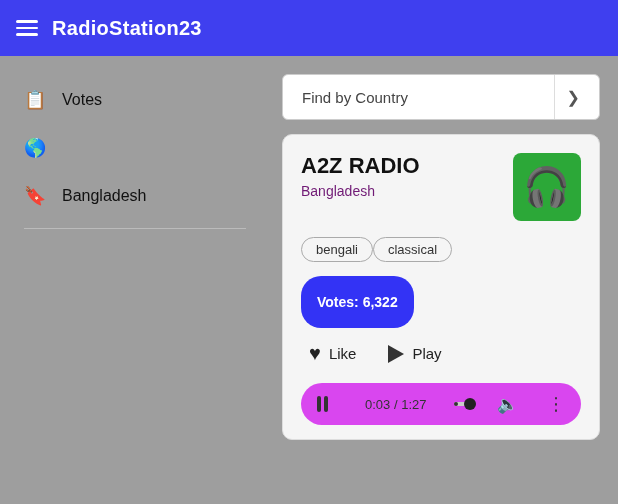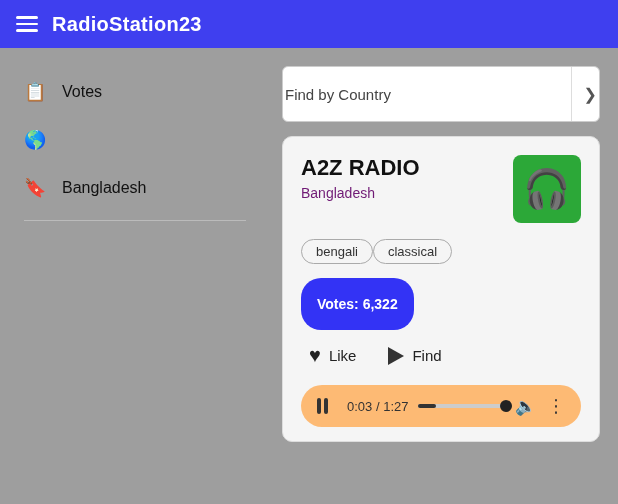--- a/index.html
+++ b/index.html
@@ -7,21 +7,21 @@
       font-family: -apple-system, BlinkMacSystemFont, 'Segoe UI', sans-serif;
       width: 618px;
       height: 504px;
       overflow: hidden;
       background: #9e9e9e;
     }
 
     
     .top-nav {
       background: #3f3fef;
-      height: 48px;
+      height: 56px;
       display: flex;
       align-items: center;
       padding: 8px 16px;
       gap: 14px;
     }
     .menu-icon {
       display: flex;
       flex-direction: column;
       gap: 4px;
       cursor: pointer;
@@ -81,25 +81,25 @@
     .content-area {
       flex: 1;
       padding: 18px 18px 18px 12px;
     }
 
     
     .country-dropdown {
       background: white;
       border: 1px solid #ccc;
       border-radius: 6px;
-      height: 56px;
+      height: 46px;
       display: flex;
       align-items: center;
       justify-content: space-between;
-      padding: 0 2px;
+      padding: 0 19px;
       cursor: pointer;
       margin-bottom: 14px;
     }
     .country-dropdown-text {
       color: #444;
       font-size: 15px;
     }
     .dropdown-chevron {
       color: #555;
       font-size: 16px;
@@ -203,26 +203,26 @@
       width: 0;
       height: 0;
       border-top: 9px solid transparent;
       border-bottom: 9px solid transparent;
       border-left: 16px solid #333;
       display: inline-block;
     }
 
     
     .audio-player {
-      background: #fdba74;
+      background: #d946ef;
       border-radius: 30px;
       padding: 10px 16px;
       display: flex;
       align-items: center;
-      gap: 10px;
+      gap: 28px;
     }
     .pause-btn {
       width: 20px;
       height: 20px;
       display: flex;
       align-items: center;
       gap: 3px;
       cursor: pointer;
       flex-shrink: 0;
     }
@@ -330,21 +330,21 @@
         <span class="votes-badge">Votes: 6,322</span>
       </div>
 
       <div class="action-buttons">
         <button class="action-btn">
           <span class="heart-icon">♥</span>
           <span>Like</span>
         </button>
         <button class="action-btn">
           <span class="play-triangle"></span>
-          <span>Find</span>
+          <span>Play</span>
         </button>
       </div>
 
       <div class="audio-player">
         <div class="pause-btn">
           <div class="pause-bar"></div>
           <div class="pause-bar"></div>
         </div>
         <span class="time-display">
           <span>0:03</span>

